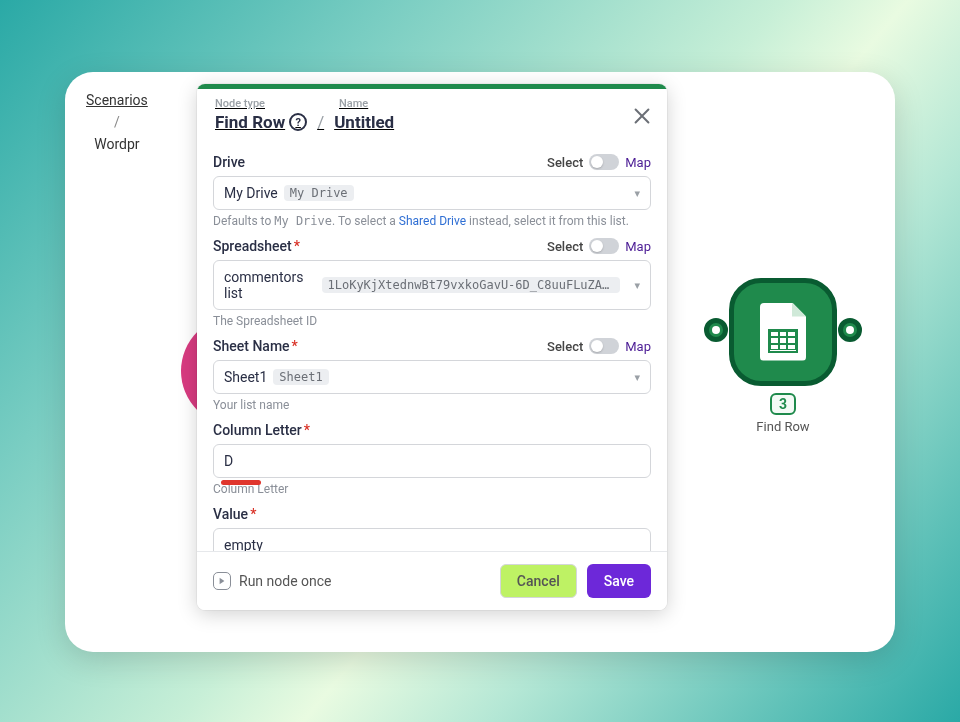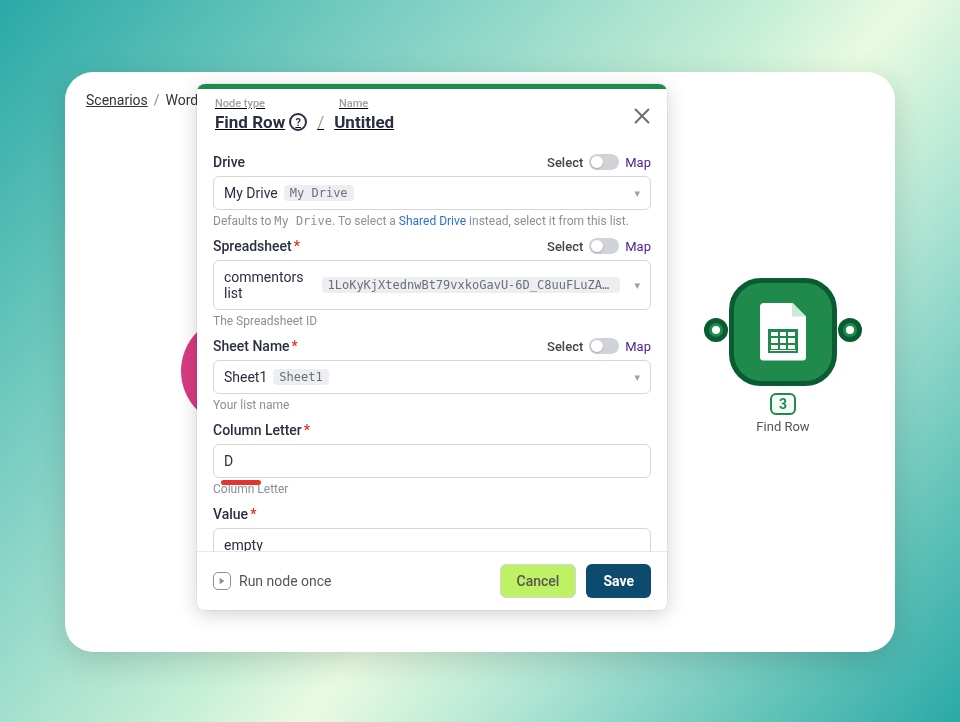--- a/index.html
+++ b/index.html
@@ -20,20 +20,21 @@
   }
   
   .breadcrumb {
     position: absolute;
     left: 21px; top: 20px;
     font-size: 14px;
     color: #333;
     display: flex;
     align-items: center;
     gap: 6px;
+    flex-direction: column;
   }
   .breadcrumb a { color: #333; text-decoration: underline; cursor: pointer; }
   .breadcrumb .sep { color: #888; }
   .breadcrumb .current { color: #333; }
 
   
   .pink-blob {
     position: absolute;
     left: 116px; top: 244px;
     width: 110px; height: 110px;
@@ -282,23 +283,22 @@
     font-weight: 500;
     cursor: pointer;
     border: 1px solid transparent;
   }
   .btn-cancel {
     background: #bef264;
     border-color: #d4d6da;
     color: #555;
   }
   .btn-save {
-    background: #0c4a6e;
+    background: #6d28d9;
     color: #fff;
-    font-weight: bold;
   }
 </style>
 </head>
 <body>
 
 <div class="app-window">
 
   <div class="breadcrumb">
     <a>Scenarios</a>
     <span class="sep">/</span>

